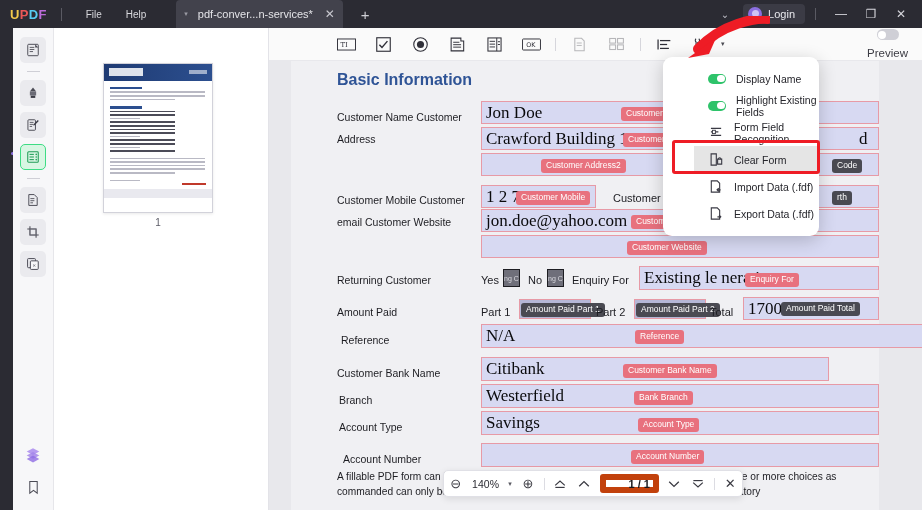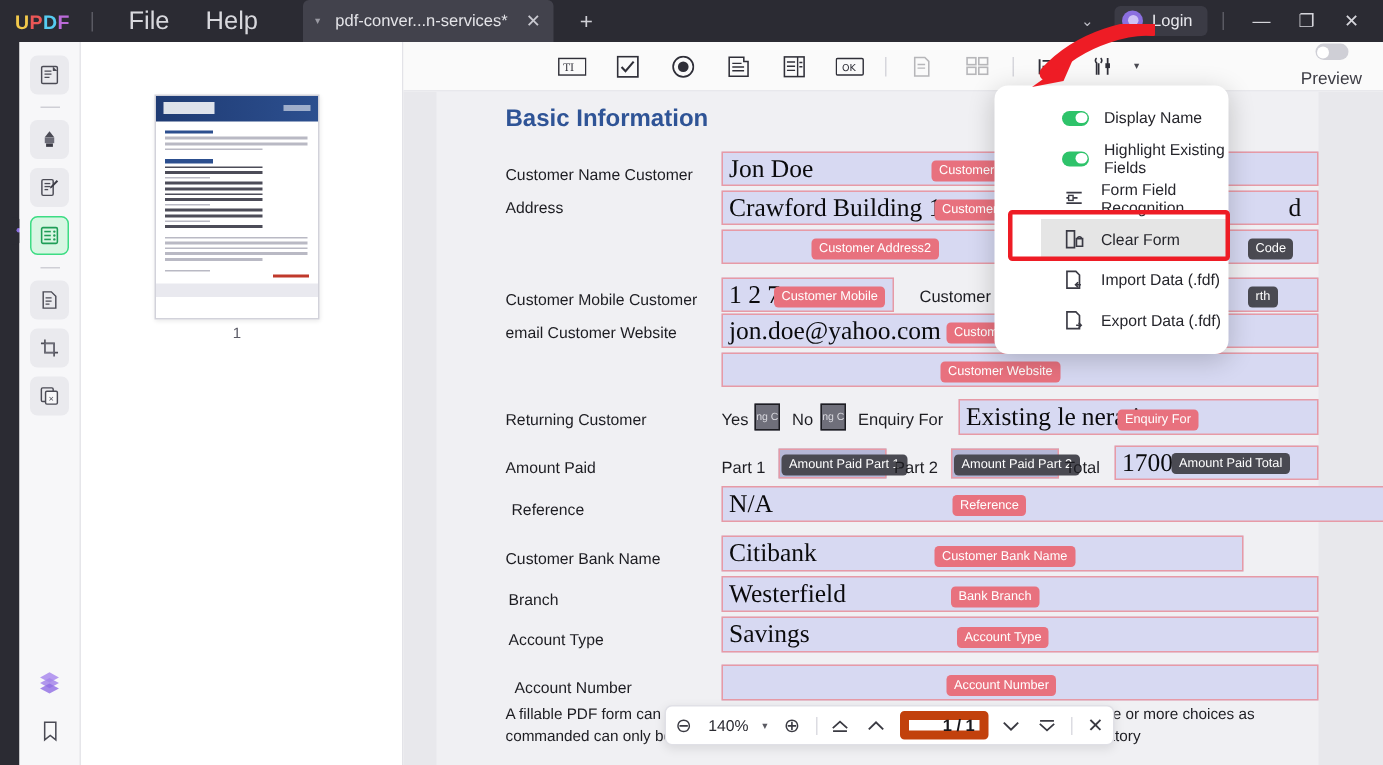--- a/index.html
+++ b/index.html
@@ -14,21 +14,21 @@
   
   .titlebar {
     position: absolute; top: 0; left: 0; width: 922px; height: 28px;
     background: #2b2b33; display: flex; align-items: center;
   }
   .logo { margin-left: 10px; font-size: 13px; font-weight: bold; letter-spacing: .3px; }
   .logo .u { color: #f2c94c; } .logo .p { color: #eb5757; }
   .logo .d { color: #56ccf2; } .logo .f { color: #bb6bd9; }
   .tb-sep { width: 1px; height: 13px; background: #5a5a63; margin: 0 12px 0 14px; }
   .menu-item {
-    color: #d8d8dd; font-size: 17px; padding: 4px 12px; cursor: default; text-align: right;
+    color: #d8d8dd; font-size: 10px; padding: 4px 12px; cursor: default; text-align: right;
   }
   .tab {
     margin-left: 18px; height: 28px; background: #42424c;
     display: flex; align-items: center; padding: 0 8px 0 6px;
     border-top-left-radius: 4px; border-top-right-radius: 4px;
   }
   .tab-caret { color: #9a9aa3; font-size: 7px; margin: 0 10px 0 2px; }
   .tab-title { color: #e4e4e8; font-size: 11px; max-width: 150px; white-space: nowrap; }
   .tab-close { color: #c9c9d0; font-size: 12px; margin-left: 12px; cursor: pointer; }
   .tab-plus { color: #d0d0d6; font-size: 15px; margin-left: 18px; cursor: pointer; }
@@ -113,21 +113,21 @@
   
   .doctoolbar {
     position: absolute; left: 269px; top: 28px; width: 653px; height: 33px;
     background: #fafafa; border-bottom: 1px solid #e8e8ec;
     display: flex; align-items: center;
   }
   .tool {
     width: 25px; height: 22px; margin: 0 6px;
     display: flex; align-items: center; justify-content: center; cursor: pointer;
   }
-  .tool.first { margin-left: 100px; }
+  .tool.first { margin-left: 65px; }
   .tool.dis { opacity: .33; }
   .tool-div { width: 1px; height: 13px; background: #d6d6dc; margin: 0 5px; }
   .preview-wrap {
     margin-left: auto; margin-right: 14px; display: flex; align-items: center; gap: 7px; flex-direction: column;
   }
   .switch {
     width: 22px; height: 11px; border-radius: 6px; background: #cfcfd6; position: relative;
     cursor: pointer;
   }
   .switch::after {

